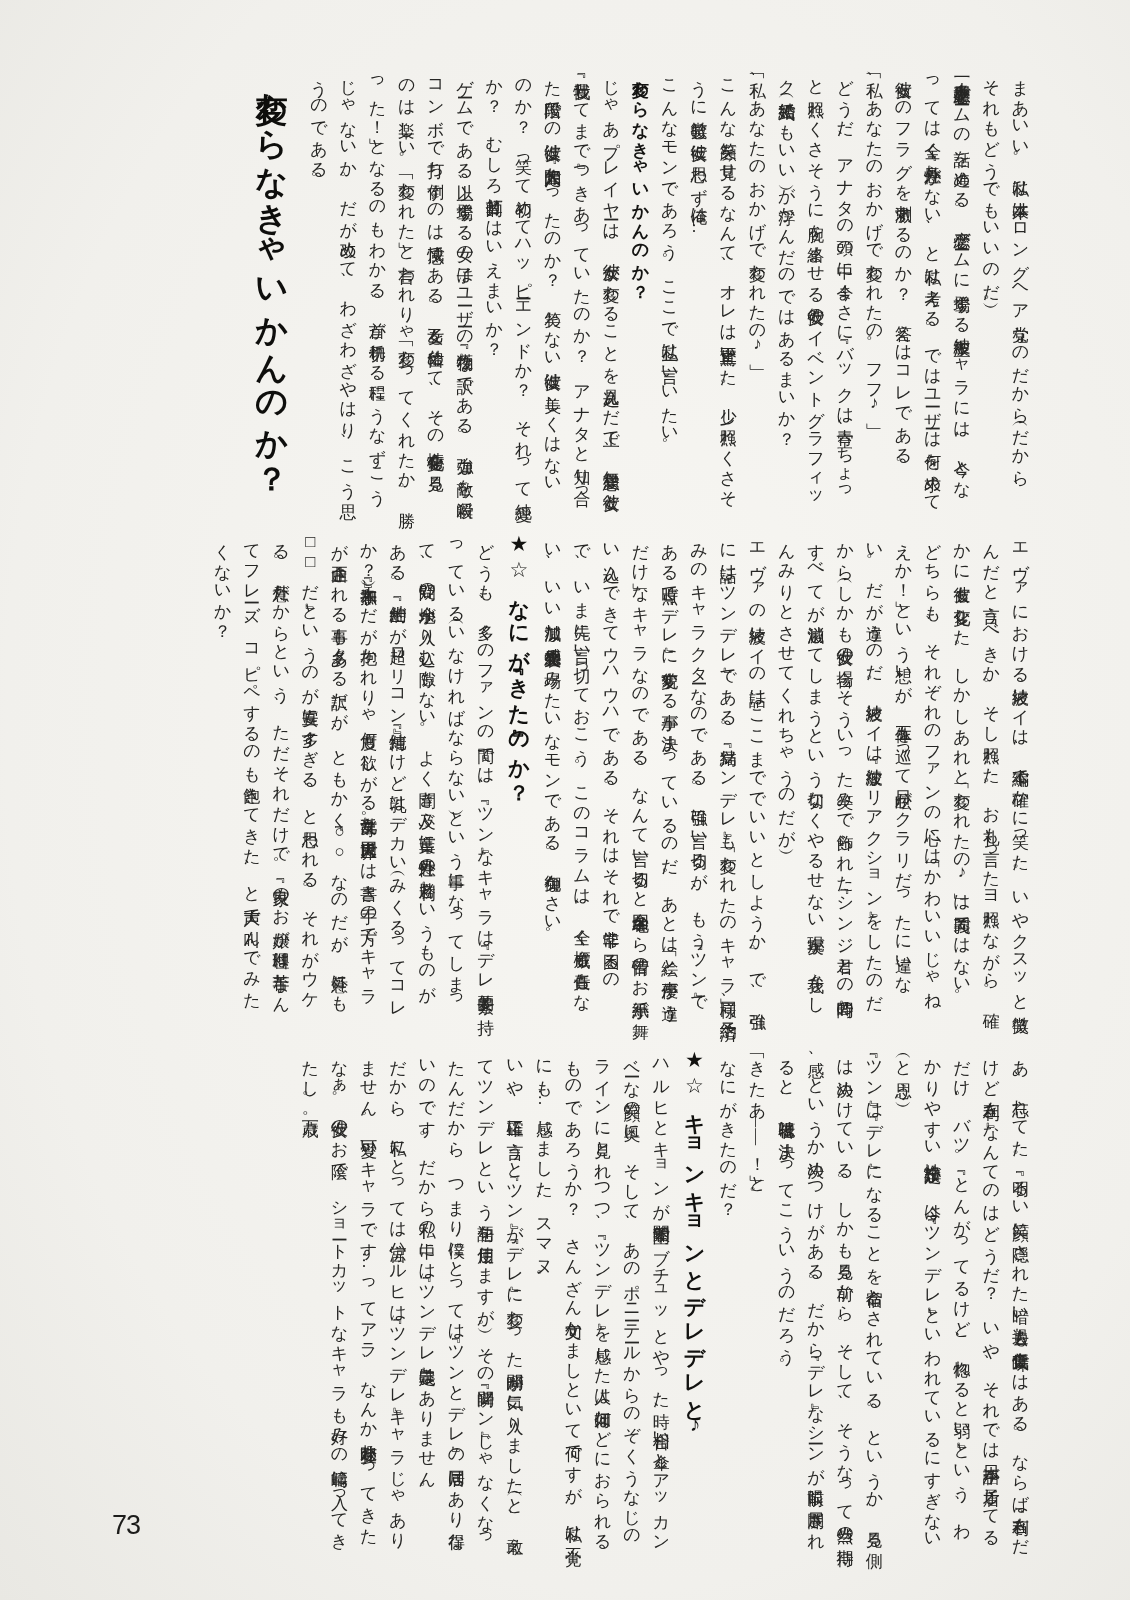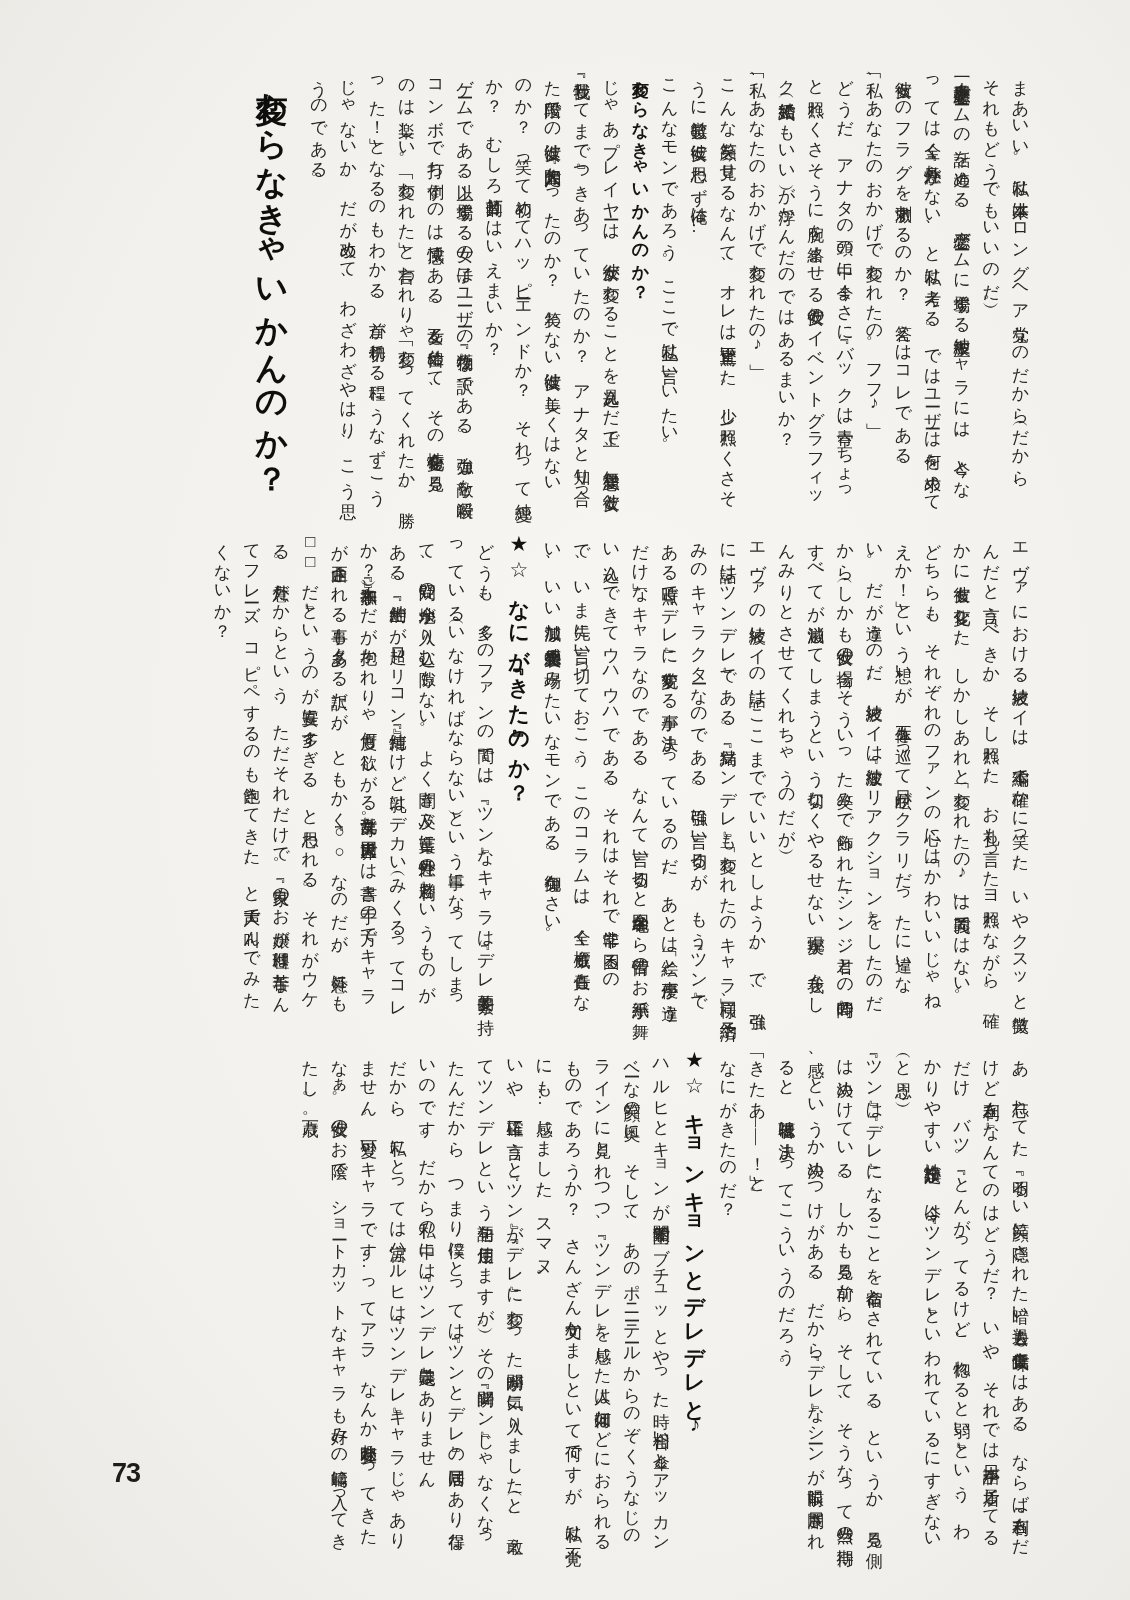--- a/index.html
+++ b/index.html
@@ -45,23 +45,23 @@
     line-height:1.8;
     letter-spacing:2px;
     color:#121210;
     margin:0 18px 0 12px;
   }
   #band-top{top:68px;height:436px;}
   #band-middle{top:532px;height:482px;}
   #band-bottom{top:1048px;height:500px;}
   .page-number{
     position:absolute;
-    left:112px;top:1458px;
+    left:112px;top:1510px;
     font-family:"Liberation Sans","DejaVu Sans",sans-serif;
-    font-weight:700;
+    font-weight:400;
     font-size:27px;
     letter-spacing:-1px;
     color:#1c1c1a;
   }
 </style>
 </head>
 <body>
 
 <div class="page">
 

